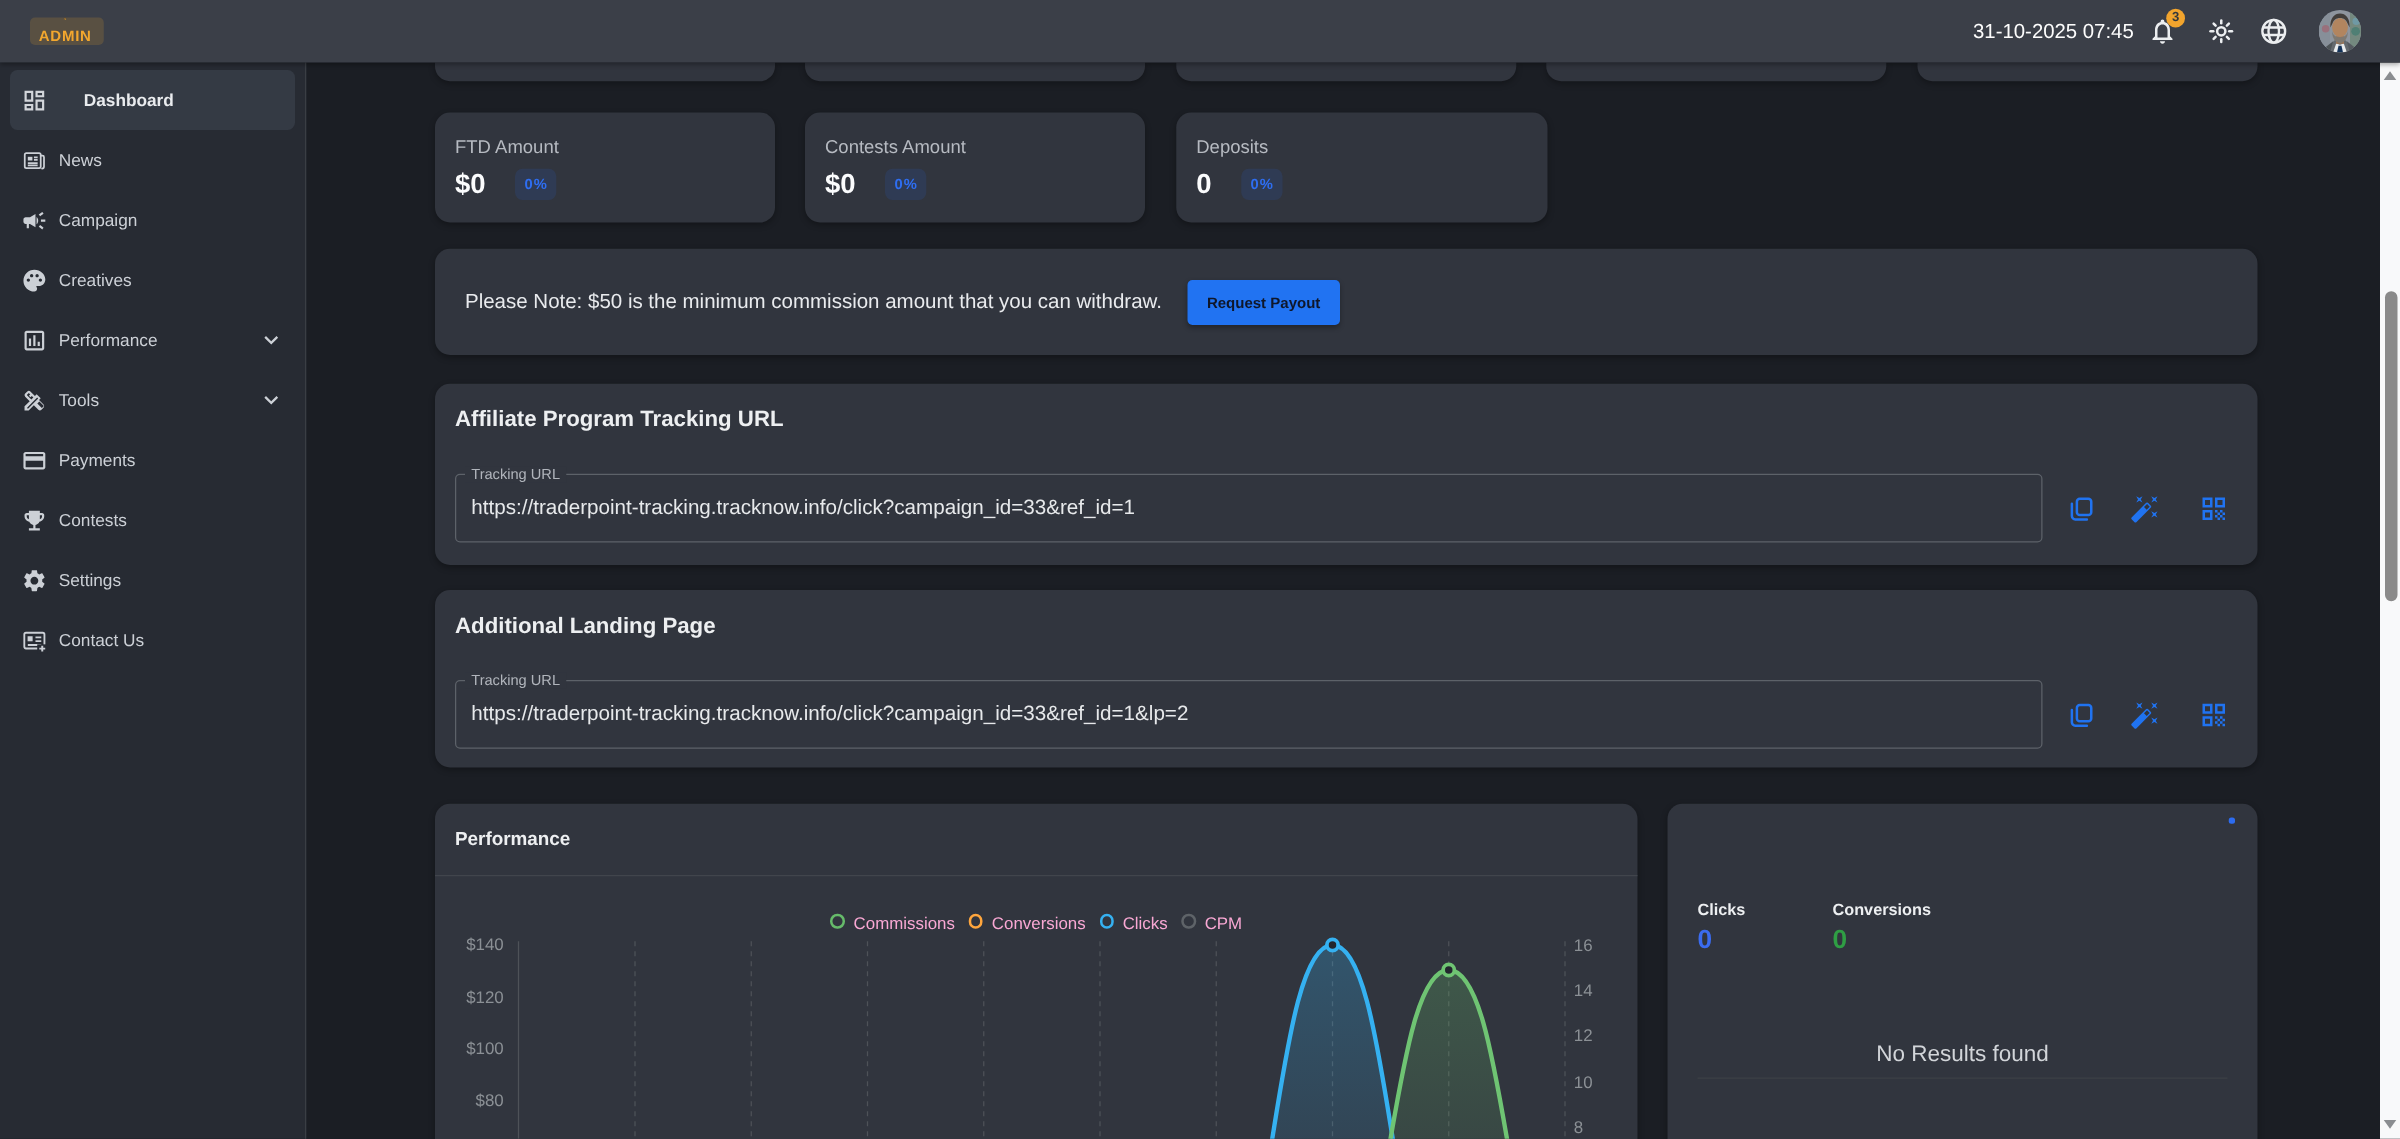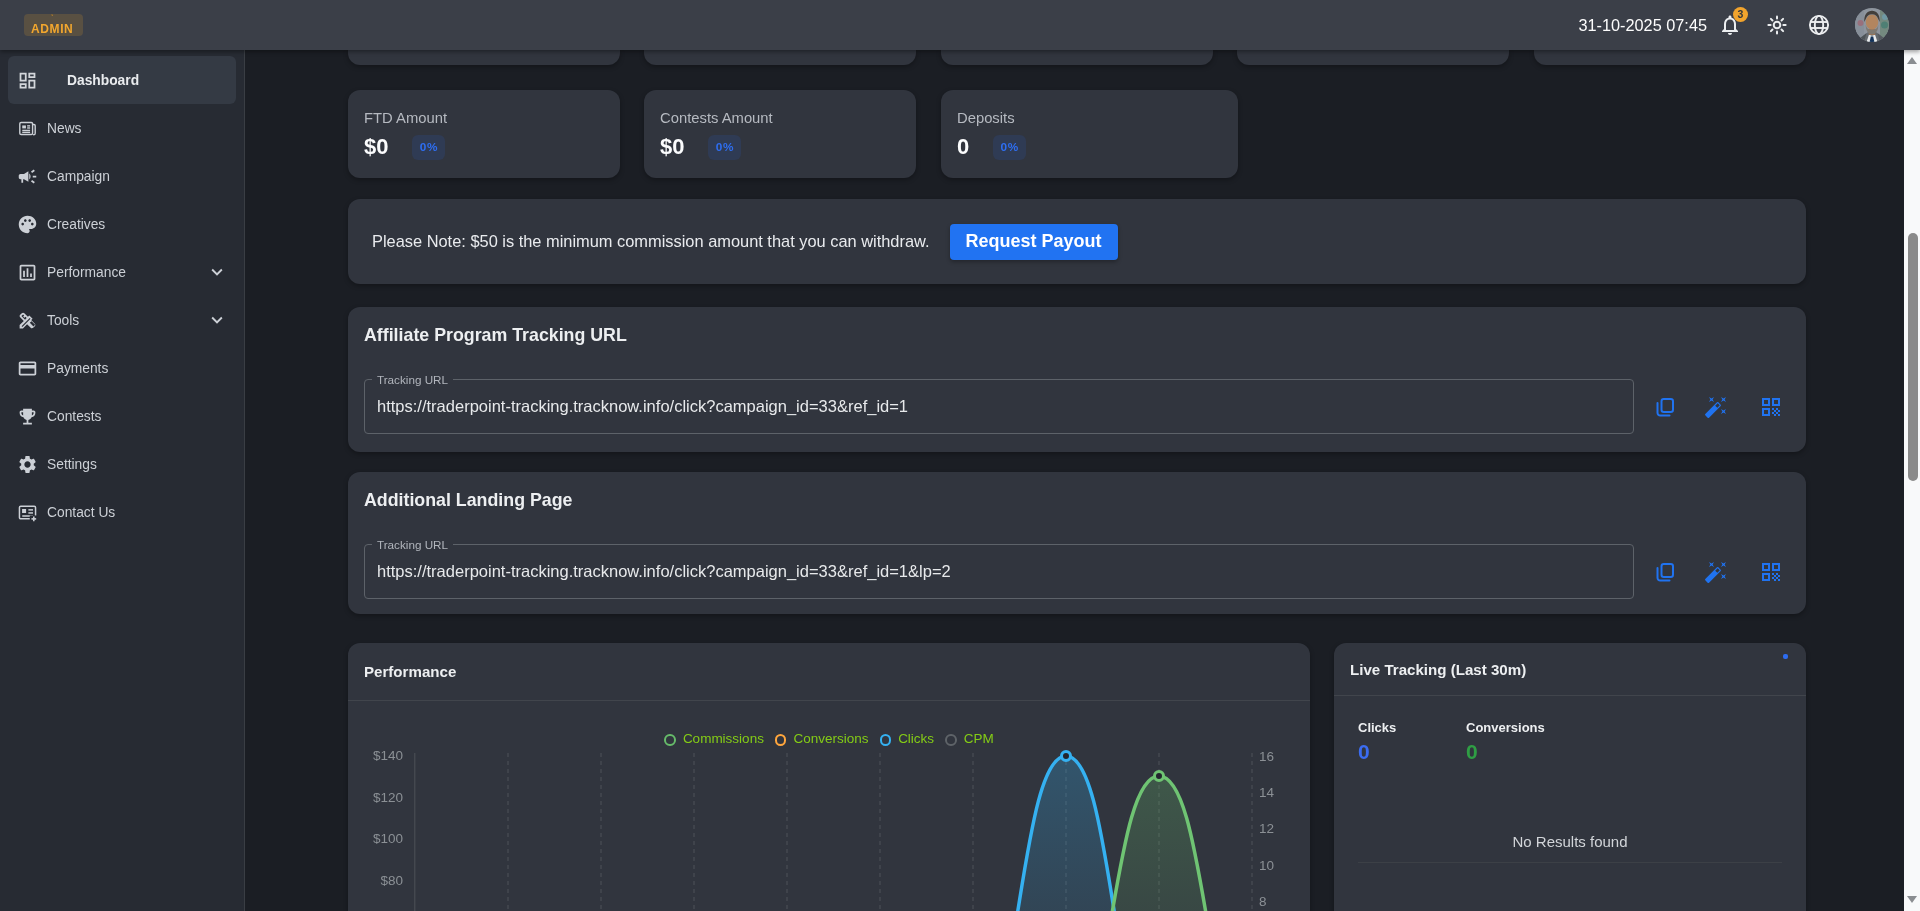--- a/index.html
+++ b/index.html
@@ -19,33 +19,33 @@
 
 .card { position:absolute; background:#31353e; border-radius:12px; box-shadow:0 2px 5px rgba(0,0,0,0.3); }
 .sliver { position:absolute; top:50px; height:15px; background:#31353e; border-radius:0 0 12px 12px; box-shadow:0 2px 5px rgba(0,0,0,0.3); }
 
 .statlabel { position:absolute; left:16px; top:20px; font-size:14.8px; color:#b6bac1;text-align:center; }
 .statrow { position:absolute; left:16px; top:44px; display:flex; align-items:center; }
 .statval { font-size:22px; font-weight:bold; color:#fbfcfd; }
 .chip { margin-left:24px; width:33px; height:25px; border-radius:6px; background:rgba(38,100,235,0.13); color:#2e6ef2; font-size:11.8px; font-weight:bold; letter-spacing:0.8px; display:flex; align-items:center; justify-content:center; }
 
 #notetext { position:absolute; left:24px; top:0; height:85px; display:flex; align-items:center; color:#e9ebee; font-size:16.4px; }
-#paybtn { margin-left:20px; background:#2173f2; color:#ffffff; border-radius:4px; height:36px; padding:17px 16px; display:flex; align-items:center; font-size:18px; font-weight:bold; box-shadow:0 2px 4px rgba(0,0,0,0.3); }
+#paybtn { margin-left:20px; background:#2173f2; color:#0f172a; border-radius:4px; height:36px; padding:17px 16px; display:flex; align-items:center; font-size:12px; font-weight:bold; box-shadow:0 2px 4px rgba(0,0,0,0.3); }
 
 .cardtitle { position:absolute; left:16px; top:18px; font-size:17.8px; font-weight:bold; color:#edeff1; }
 .tinput { position:absolute; left:16px; top:72px; width:1270px; height:55px; border:1px solid #5d6269; border-radius:4px; }
 .tlabel { position:absolute; left:24px; top:66px; background:#31353e; padding:0 5px; font-size:11.7px; color:#b1b5bc; }
 .turl { position:absolute; left:29px; top:72px; height:55px; line-height:55px; font-size:16.5px; color:#e7e9eb; }
 .blueicon { position:absolute; width:24px; height:24px; }
 
 .ctitle2 { font-size:15.1px; font-weight:bold; color:#edeff1; }
 .chead { position:absolute; left:0; top:0; width:100%; height:58px; border-bottom:1px solid #41454c; display:flex; align-items:center; padding-left:16px; }
 
 #legend { position:absolute; left:0; top:88px; width:100%; display:flex; justify-content:center; gap:11px; }
-.litem { display:flex; align-items:flex-end; gap:7px; color:#84cc16; font-size:13.5px; }
+.litem { display:flex; align-items:flex-start; gap:7px; color:#f9a8d4; font-size:13.5px; }
 .lring { width:11.6px; height:11.6px; border-radius:50%; border-width:2.5px; border-style:solid; }
 
 #livedot { position:absolute; left:449px; top:11px; width:5px; height:5px; border-radius:2px; background:#2d6cf0; }
 .lt-h { font-size:13px; line-height:15px; font-weight:bold; color:#edeff1; }
 .lt-v { font-size:21px; font-weight:bold; margin-top:5px; }
 
 #scroll { position:absolute; left:1904px; top:50px; width:16px; height:861px; background:#f8f9fa; }
 #sthumb { position:absolute; left:4px; top:183px; width:10px; height:248px; background:#8a8a8a; border-radius:5px; }
 .sarrow { position:absolute; left:3px; width:0; height:0; border-left:5px solid transparent; border-right:5px solid transparent; }
 </style>
@@ -306,33 +306,30 @@
     <path d="M625,302 C671.5,302 671.5,13 718,13 C764.5,13 764.5,302 811,302 Z" fill="url(#gb)"></path>
     <path d="M718,302 C764.5,302 764.5,33 811,33 C857.5,33 857.5,302 904,302 Z" fill="url(#gg)"></path>
     <path d="M625,302 C671.5,302 671.5,13 718,13 C764.5,13 764.5,302 811,302" fill="none" stroke="#35b1f1" stroke-width="3.5"></path>
     <path d="M718,302 C764.5,302 764.5,33 811,33 C857.5,33 857.5,302 904,302" fill="none" stroke="#6fc473" stroke-width="3.5"></path>
     <circle cx="718" cy="13" r="4.5" fill="#23262e" stroke="#35b1f1" stroke-width="3"></circle>
     <circle cx="811" cy="33" r="4.5" fill="#23262e" stroke="#6fc473" stroke-width="3"></circle>
   </svg>
 </div>
 
 <div class="card" style="left:1334px; top:643px; width:472px; height:300px; border-radius:12px 12px 0 0;">
-  <div class="chead" style="height:53px;">
-      <span class="ctitle2">Live Tracking (Last 30m)</span>
-    </div>
   <div id="livedot"></div>
   <div style="position:absolute; left:24px; top:77px;">
     <div class="lt-h">Clicks</div>
     <div class="lt-v" style="color:#3b6cf0;">0</div>
   </div>
   <div style="position:absolute; left:132px; top:77px;">
     <div class="lt-h">Conversions</div>
     <div class="lt-v" style="color:#2f9e44;">0</div>
   </div>
-  <div style="position:absolute; left:0; top:190px; width:100%; text-align:center; color:#d2d5d9; font-size:15px;">No Results found</div>
+  <div style="position:absolute; left:0; top:190px; width:100%; text-align:center; color:#d2d5d9; font-size:18px;">No Results found</div>
   <div style="position:absolute; left:24px; top:219px; width:424px; border-top:1px solid #3c4046;"></div>
 </div>
 
 <div id="scroll">
   <div class="sarrow" style="top:7px; border-bottom:7px solid #8a8d91;"></div>
   <div class="sarrow" style="top:846px; border-top:7px solid #8a8d91;"></div>
   <div id="sthumb"></div>
 </div>
 
 </body></html>

